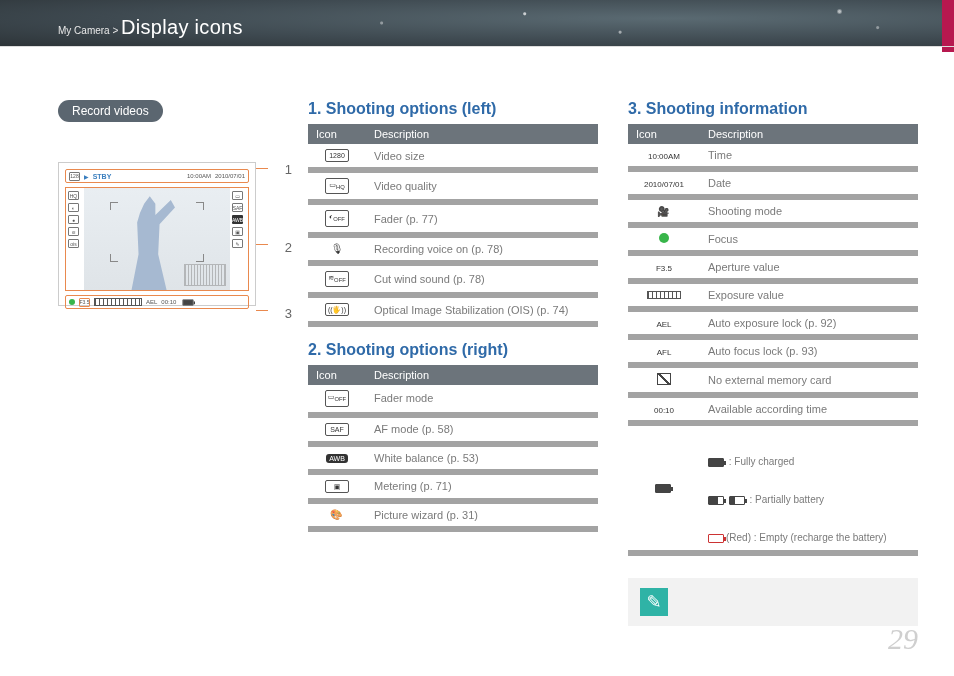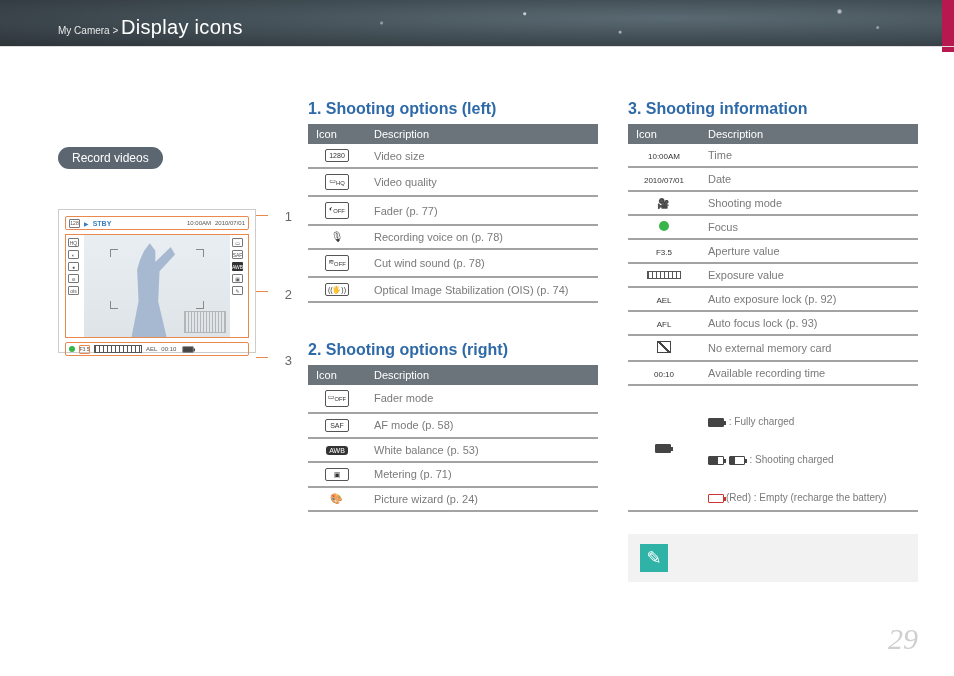--- a/index.html
+++ b/index.html
@@ -31,21 +31,21 @@
   }
   .pink-tab { position:absolute; right:0; top:0; width:12px; height:52px; background:#b7184f; }
   .breadcrumb {
     position:absolute; left:58px; bottom:7px;
     font-size:10px; color:#e8e8e8; font-weight:300;
   }
   .breadcrumb .title { font-size:20px; font-weight:300; color:#fff; letter-spacing:.3px; }
   .hr { height:1px; background:#ddd; margin:0; position:absolute; left:0; right:0; top:46px;}
   
   .content { position:absolute; top:100px; left:58px; right:40px; display:flex; gap:30px; }
-  .col1 { width:220px; flex:none;margin-top:47px; }
+  .col1 { width:220px; flex:none; }
   .col2 { width:290px; flex:none; }
   .col3 { width:290px; flex:none; }
 
   .pill {
     display:inline-block; background:#5b6670; color:#fff;
     border-radius:12px; padding:4px 14px; font-size:12px;
   }
 
   .diagram-wrap { margin-top:40px; position:relative; }
   .num { position:absolute; font-size:13px; color:#666; }
@@ -82,21 +82,21 @@
   .corner { position:absolute; width:8px; height:8px; border:1px solid #888; }
   .corner.tl{top:14px;left:26px;border-right:none;border-bottom:none;}
   .corner.tr{top:14px;right:26px;border-left:none;border-bottom:none;}
   .corner.bl{bottom:28px;left:26px;border-right:none;border-top:none;}
   .corner.br{bottom:28px;right:26px;border-left:none;border-top:none;}
 
   h4.sect { color:#2f6aa8; font-size:16px; font-weight:bold; margin-bottom:6px; }
   table.it { width:100%; border-collapse:collapse; font-size:11px; }
   table.it thead th { background:#6c747b; color:#fff; font-weight:normal; text-align:left; padding:4px 8px; font-size:11px;}
   table.it thead th:first-child { width:58px; }
-  table.it tbody td { padding:5px 8px; border-bottom:2px solid #a3a3a3; color:#7a7a7a; vertical-align:middle;}
+  table.it tbody td { padding:5px 8px; border-bottom:6px solid #a3a3a3; color:#7a7a7a; vertical-align:middle;}
   table.it tbody td.iconcell { text-align:center; color:#333; font-size:10px;}
   .ic { display:inline-block; min-width:24px; padding:1px 2px; border:1px solid #555; border-radius:2px; font-size:7px; color:#333; text-align:center; line-height:9px;}
 
   .notebox { margin-top:22px; background:#f2f2f2; display:flex; align-items:flex-start; padding:10px 12px; gap:12px; font-size:11px; color:#777;}
   .notebox .badge { width:28px; height:28px; background:#2fb3a6; display:flex; align-items:center; justify-content:center; font-size:18px; color:#fff; flex:none;}
 
   .pagenum { position:absolute; right:36px; bottom:20px; font-size:30px; color:#cfcfcf; font-style:italic; font-family: Georgia, 'Times New Roman', serif; margin-top: 15px;}
 
   .batt-row { font-size:10px; color:#7a7a7a; line-height:14px;margin-top:24px; }
   .mini-batt { display:inline-block; width:16px; height:9px; border:1px solid #444; border-radius:1px; position:relative; vertical-align:middle; margin-right:2px;}
@@ -216,21 +216,21 @@
             <td class="iconcell"><span class="ic">≋<sub>OFF</sub></span></td>
             <td>Cut wind sound (p. 78)</td>
           </tr>
         <tr>
             <td class="iconcell"><span class="ic">((🖐))</span></td>
             <td>Optical Image Stabilization (OIS) (p. 74)</td>
           </tr>
       </tbody>
     </table>
 
-    <h4 class="sect" style="margin-top:38px;">2. Shooting options (right)</h4>
+    <h4 class="sect" style="margin-top:14px;">2. Shooting options (right)</h4>
     <table class="it">
       <thead>
           <tr>
         <th>Icon</th>
         <th>Description</th>
       </tr>
         </thead>
       <tbody>
         <tr>
             <td class="iconcell"><span class="ic">▭<sub>OFF</sub></span></td>
@@ -243,21 +243,21 @@
         <tr>
             <td class="iconcell"><span class="awb-pill">AWB</span></td>
             <td>White balance (p. 53)</td>
           </tr>
         <tr>
             <td class="iconcell"><span class="ic">▣</span></td>
             <td>Metering (p. 71)</td>
           </tr>
         <tr>
             <td class="iconcell"><span>🎨</span></td>
-            <td>Picture wizard (p. 24)</td>
+            <td>Picture wizard (p. 31)</td>
           </tr>
       </tbody>
     </table>
   </div>
 
   <div class="col3">
     <h4 class="sect">3. Shooting information</h4>
     <table class="it">
       <thead>
           <tr>
@@ -297,27 +297,27 @@
         <tr>
             <td class="iconcell"><span class="time-ic">AFL</span></td>
             <td>Auto focus lock (p. 93)</td>
           </tr>
         <tr>
             <td class="iconcell"><span class="card-ic"></span></td>
             <td>No external memory card</td>
           </tr>
         <tr>
             <td class="iconcell"><span class="time-ic">00:10</span></td>
-            <td>Available recording time</td>
+            <td>Available according time</td>
           </tr>
         <tr>
           <td class="iconcell" style="vertical-align:middle;"><span class="mini-batt full"></span></td>
           <td>
             <div class="batt-row"><span class="mini-batt full"></span><span> : Fully charged</span></div>
-            <div class="batt-row"><span class="mini-batt p2"></span> <span class="mini-batt p1"></span><span> : Shooting charged</span></div>
+            <div class="batt-row"><span class="mini-batt p2"></span> <span class="mini-batt p1"></span><span> : Partially battery</span></div>
             <div class="batt-row"><span class="mini-batt red"></span><span>(Red)</span><span> : Empty (recharge the battery)</span></div>
           </td>
         </tr>
       </tbody>
     </table>
 
     <div class="notebox">
       <div class="badge">✎</div>
     </div>
   </div>

